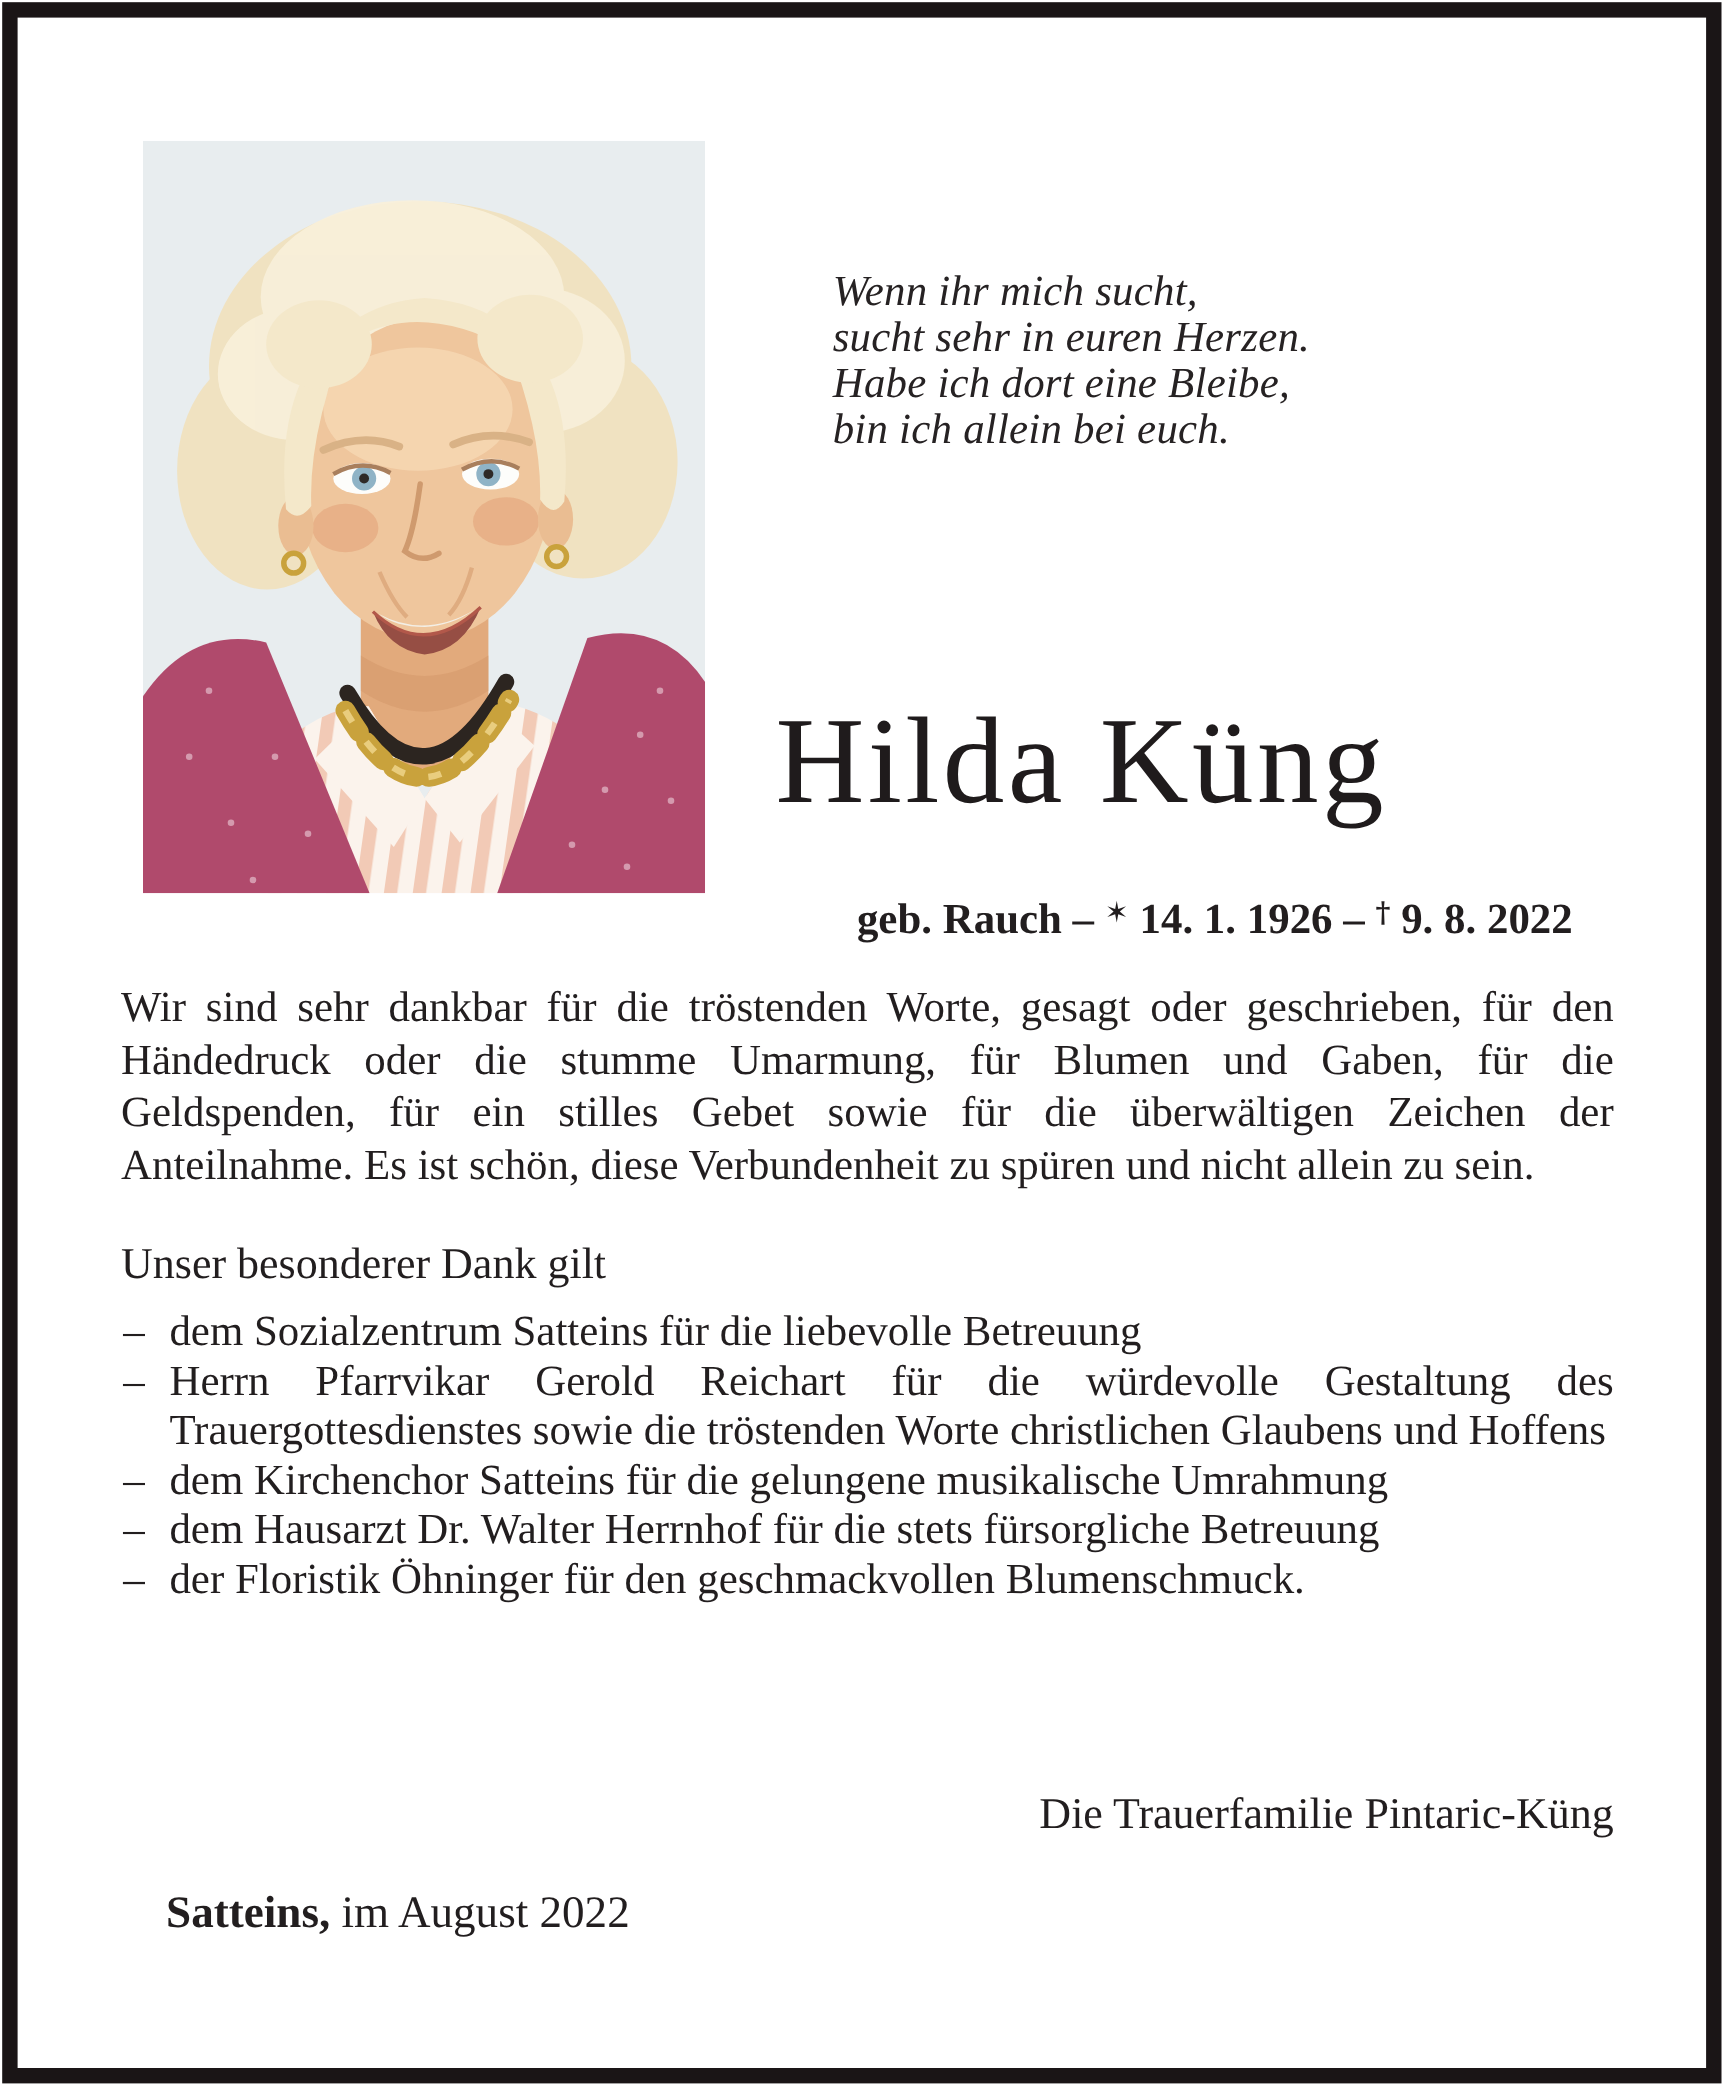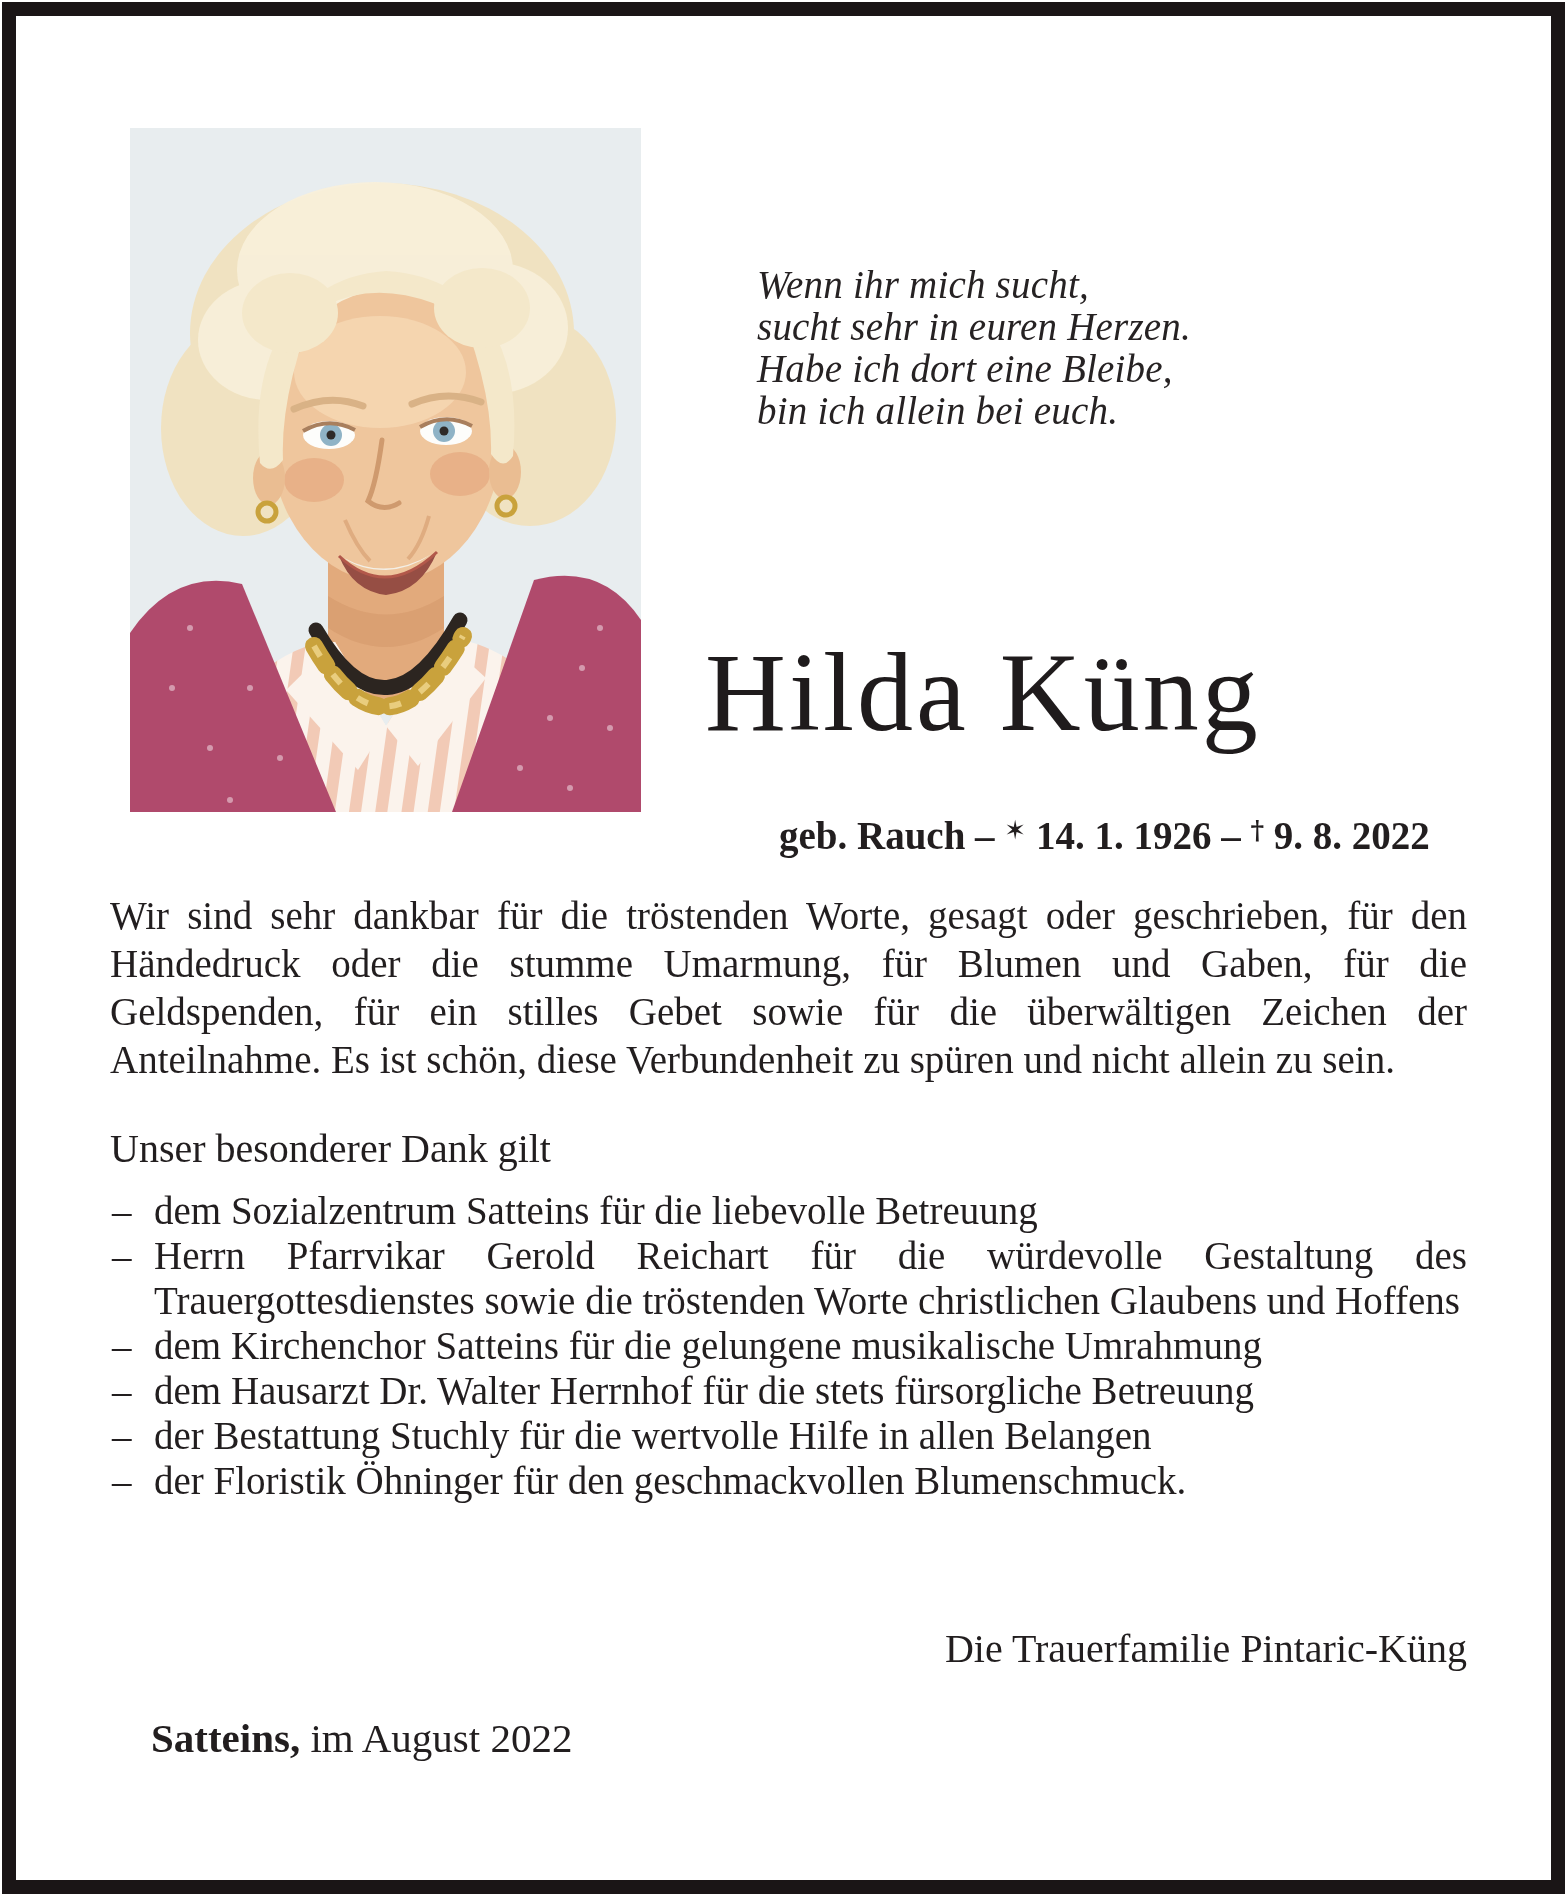--- a/index.html
+++ b/index.html
@@ -24,21 +24,20 @@
   }
   .photo svg{display:block;width:100%;height:100%;}
   .poem{
     position:absolute;
     left:757px;top:244px;
     font-style:italic;
     font-size:39px;
     line-height:42px;
     letter-spacing:0.2px;
     color:#262223;
-    margin-top:20px;
   }
   .name{
     position:absolute;
     left:705px;top:636px;
     font-size:112px;
     line-height:112px;
     letter-spacing:3px;
     color:#1f1b1c;
     white-space:nowrap;
   }
@@ -218,21 +217,21 @@
 
   <p class="thanks">Wir sind sehr dankbar für die tröstenden Worte, gesagt oder geschrieben, für den Händedruck oder die stumme Umarmung, für Blumen und Gaben, für die Geldspenden, für ein stilles Gebet sowie für die überwältigen Zeichen der Anteilnahme. Es ist schön, diese Verbundenheit zu spüren und nicht allein zu sein.</p>
 
   <div class="dank-heading">Unser besonderer Dank gilt</div>
 
   <ul class="thanks-list">
     <li><span class="bullet">–</span><span>dem Sozialzentrum Satteins für die liebevolle Betreuung</span></li>
     <li><span class="bullet">–</span><span>Herrn Pfarrvikar Gerold Reichart für die würdevolle Gestaltung des Trauergottesdienstes sowie die tröstenden Worte christlichen Glaubens und Hoffens</span></li>
     <li><span class="bullet">–</span><span>dem Kirchenchor Satteins für die gelungene musikalische Umrahmung</span></li>
     <li><span class="bullet">–</span><span>dem Hausarzt Dr. Walter Herrnhof für die stets fürsorgliche Betreuung</span></li>
-    <li><span class="bullet">–</span><span>der Bestattung Stuchly für die wertvolle Hilfe in allen Belangen</span></li>
+    <li><span class="bullet">–</span></li>
     <li><span class="bullet">–</span><span>der Floristik Öhninger für den geschmackvollen Blumenschmuck.</span></li>
   </ul>
 
   <div class="closing">
     <span>Die Trauerfamilie </span><span class="family">Pintaric-Küng</span>
   </div>
 
   <div class="placedate">
     <span class="place">Satteins,</span><span> im August 2022</span>
   </div>

